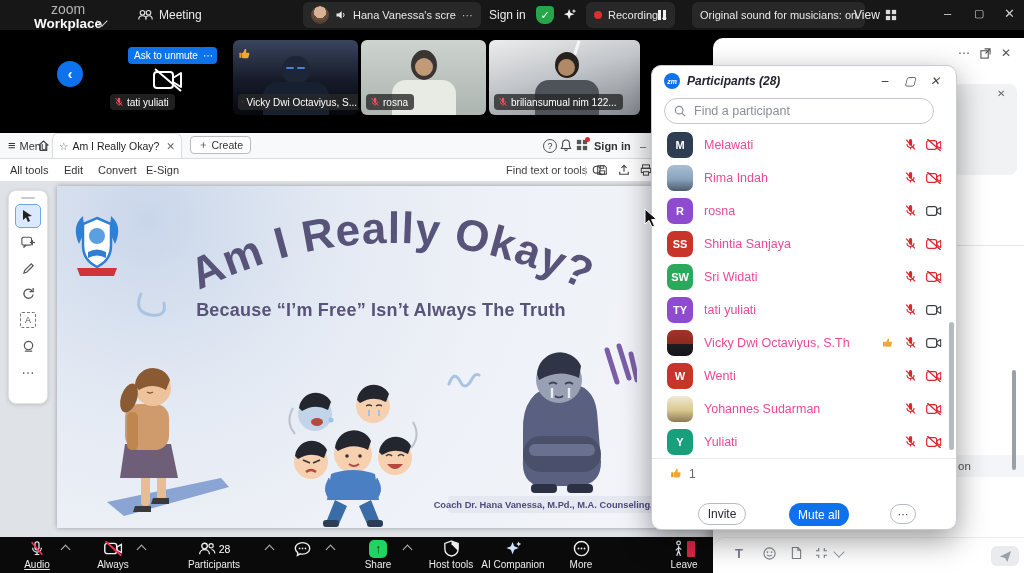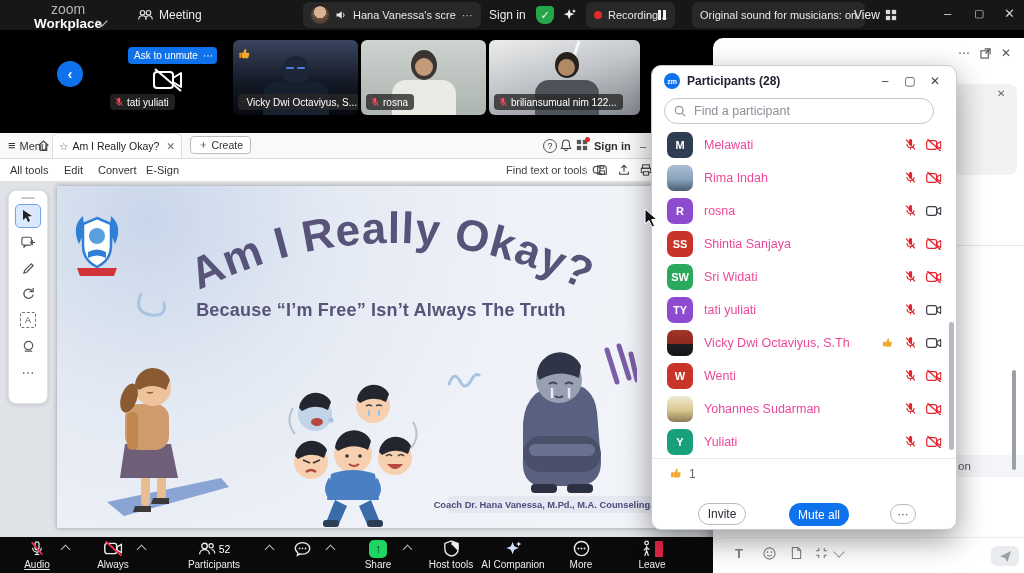--- a/index.html
+++ b/index.html
@@ -86,21 +86,21 @@
   .web-div{position:absolute;left:242px;top:207px;width:69px;height:1px;background:#e4e6e9;}
   .web-row{position:absolute;left:228px;top:417px;width:83px;height:22px;background:#f4f5f8;display:flex;align-items:center;font-size:11.5px;color:#555;padding-left:17px;box-sizing:border-box;}
   .web-scroll{position:absolute;left:299px;top:332px;width:4px;height:100px;background:#9aa0a8;border-radius:2px;}
   .compose{position:absolute;left:0;top:499px;width:311px;height:36px;background:#fff;border-top:1px solid #eee;border-radius:12px 0 0 0;}
   .cmp-ic{position:absolute;top:8px;color:#7c828c;font-size:13px;}
   .send-btn{position:absolute;left:278px;top:8px;width:28px;height:20px;background:#e9ebee;border:none;border-radius:6px;display:flex;align-items:center;justify-content:center;}
 
   
   .ppanel{position:absolute;left:651px;top:65px;width:306px;height:465px;background:#fff;border:1px solid #c9cbd0;border-radius:10px;
           box-shadow:0 10px 30px rgba(0,0,0,.4);z-index:5;box-sizing:border-box;}
-  .pp-head{position:absolute;left:0;top:0;width:100%;height:30px;display:flex;align-items:center;padding:0 12px;box-sizing:border-box;gap:7px;}
+  .pp-head{position:absolute;left:0;top:0;width:100%;height:30px;display:flex;align-items:center;padding:0 12px;box-sizing:border-box;gap:7px;font-style:italic;}
   .zm-logo{width:16px;height:16px;border-radius:50%;background:#0e72ed;color:#fff;font-size:7px;font-weight:bold;display:flex;align-items:center;justify-content:center;}
   .pp-title{font-size:12px;font-weight:bold;color:#232333;flex:1;}
   .pp-winbtn{font-size:12px;color:#444;width:18px;text-align:center;}
   .pp-search{position:absolute;left:12px;top:32px;width:270px;height:26px;border:1px solid #c4c8ce;border-radius:14px;display:flex;align-items:center;padding:0 9px;gap:6px;box-sizing:border-box;}
   .pp-search input{border:none;outline:none;flex:1;font-size:12.5px;color:#333;font-family:inherit;background:transparent;}
   .pp-search input::placeholder{color:#8a8f98;}
   .rows{position:absolute;left:0;top:62px;width:100%;}
   .p-row{height:33px;display:flex;align-items:center;padding:0 14px 0 15px;box-sizing:border-box;}
   .avatar{width:26px;height:26px;border-radius:7px;color:#fff;font-weight:bold;font-size:11px;display:flex;align-items:center;justify-content:center;background:#888;flex:0 0 26px;}
   .photo-rima{background:linear-gradient(180deg,#a9bfd4 0%,#8aa3bc 55%,#4a5a6e 100%);}
@@ -794,21 +794,21 @@
     </div>
     <span class="chev-up" style="left:138px;"></span>
     <div class="bt-item" style="left:179px;">
       <div class="bt-ico">
         <svg width="18" height="15" viewBox="0 0 22 16">
             <circle cx="8" cy="5" r="3.4" fill="none" stroke="#eee" stroke-width="1.6"></circle>
             <path d="M2 15c0-3.4 2.7-5.6 6-5.6s6 2.2 6 5.6" fill="none" stroke="#eee" stroke-width="1.6"></path>
             <circle cx="16" cy="4.6" r="2.6" fill="none" stroke="#eee" stroke-width="1.4"></circle>
             <path d="M16.5 9.2c2.4.4 4 2.3 4 5" fill="none" stroke="#eee" stroke-width="1.4"></path>
           </svg>
-        <span class="pcount">52</span>
+        <span class="pcount">28</span>
       </div>
       <div class="bt-label">Participants</div>
     </div>
     <span class="chev-up" style="left:266px;"></span>
     <div class="bt-item" style="left:267px;gap:13px;">
       <div class="bt-ico">
           <svg width="17" height="16" viewBox="0 0 20 18">
             <path d="M10 1.5c4.7 0 8.5 3 8.5 6.8s-3.8 6.8-8.5 6.8c-1 0-2-.1-2.9-.4L4 16.5l.5-3A6.6 6.6 0 0 1 1.5 8.3c0-3.8 3.8-6.8 8.5-6.8z" fill="none" stroke="#eee" stroke-width="1.6"></path>
             <circle cx="6.5" cy="8.3" r="1" fill="#eee"></circle>
             <circle cx="10" cy="8.3" r="1" fill="#eee"></circle>
@@ -847,21 +847,21 @@
       <div class="bt-ico">
           <svg width="17" height="17" viewBox="0 0 18 18">
             <circle cx="9" cy="9" r="7.5" fill="none" stroke="#eee" stroke-width="1.5"></circle>
             <circle cx="5.8" cy="9" r="1" fill="#eee"></circle>
             <circle cx="9" cy="9" r="1" fill="#eee"></circle>
             <circle cx="12.2" cy="9" r="1" fill="#eee"></circle>
           </svg>
         </div>
       <div class="bt-label">More</div>
     </div>
-    <div class="bt-item" style="left:617px;">
+    <div class="bt-item" style="left:649px;">
       <div class="bt-ico">
         <svg width="11" height="17" viewBox="0 0 12 18">
             <circle cx="5" cy="3" r="2" fill="none" stroke="#eee" stroke-width="1.4"></circle>
             <path d="M5 6v5M5 8l-3 3M5 8l3 2M5 11l-2 6M5 11l2 6" stroke="#eee" stroke-width="1.4" fill="none"></path>
           </svg>
         <span class="leave-door"></span>
       </div>
       <div class="bt-label">Leave</div>
     </div>
   </div>

